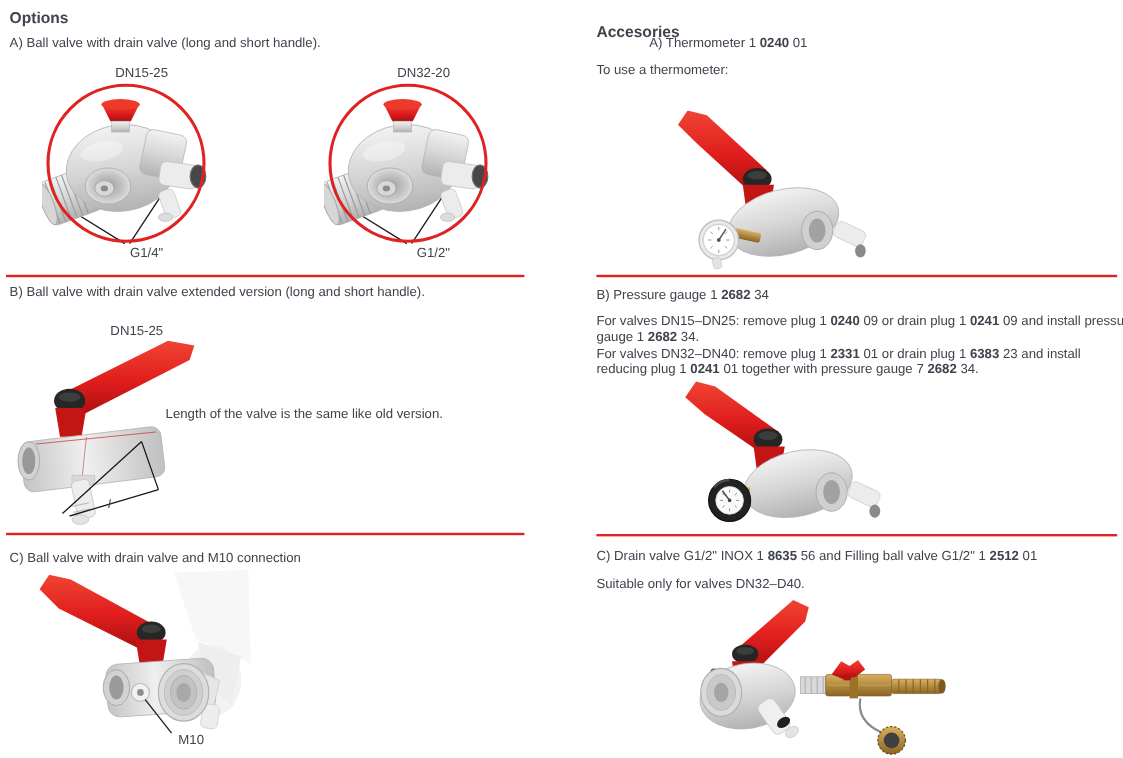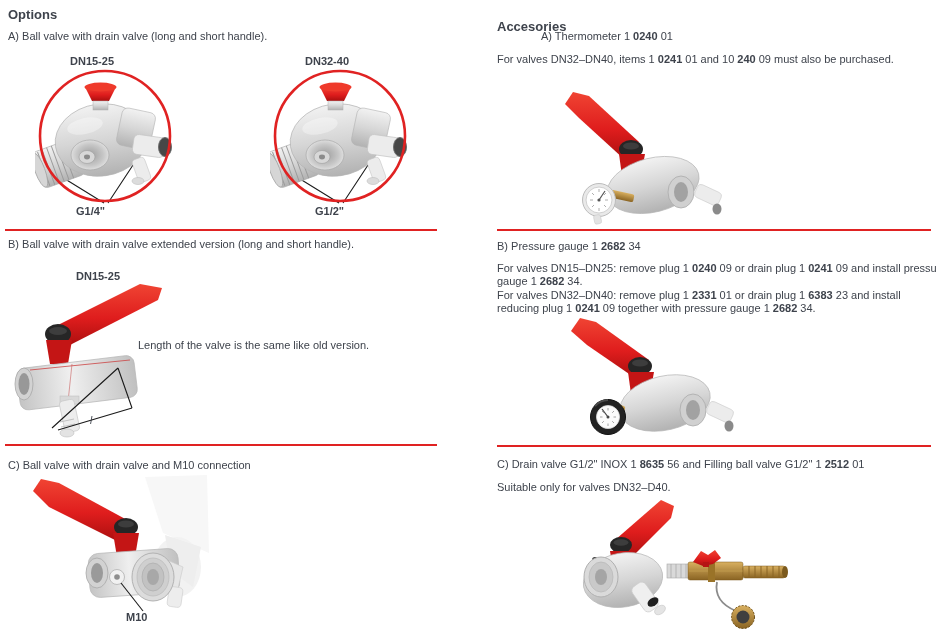--- a/index.html
+++ b/index.html
@@ -4,21 +4,21 @@
 <style>
   html,body{margin:0;padding:0;background:#ffffff;}
   .page{position:relative;width:936px;height:632px;background:#fff;overflow:hidden;
         font-family:"Liberation Sans",sans-serif;color:#3e434c;}
   .abs{position:absolute;}
   .sec-title{font-size:13px;font-weight:700;}
   .heading{font-size:11px;line-height:13px;white-space:nowrap;}
   .txt{font-size:11px;line-height:13.4px;white-space:nowrap;}
   .b{font-weight:700;}
   .sep{height:2px;background:#e02222;}
-  .figlabel{font-size:11px;text-align:left;white-space:nowrap;font-weight:bold;}
+  .figlabel{font-size:11px;text-align:right;white-space:nowrap;}
   .dim{font-size:10px;font-style:italic;}
   svg{display:block;}
 </style>
 </head>
 <body>
 
 <div class="page">
 
   <svg width="0" height="0" style="position:absolute">
     <defs>
@@ -72,21 +72,21 @@
       <ellipse cx="103" cy="117" rx="6" ry="3.5" fill="#dcdcdc" stroke="#bdbdbd" stroke-width="0.6"></ellipse>
       <polygon points="50,23 81,23 74,37 57,37" fill="url(#gRed)"></polygon>
       <ellipse cx="65.5" cy="23" rx="16" ry="4.4" fill="#ef3a2b"></ellipse>
       <rect x="58" y="37" width="15" height="9" fill="url(#gMetal)" stroke="#b0b0b0" stroke-width="0.5"></rect>
       <ellipse cx="50" cy="62" rx="18" ry="8" fill="#ffffff" opacity="0.35" transform="rotate(-12 50 62)"></ellipse>
     </g>
     <circle cx="70" cy="72" r="65" fill="none" stroke="#e02222" stroke-width="2.6"></circle>
   </svg>
   <div class="abs figlabel" style="left:76px;top:205px;width:60px;">G1/4"</div>
 
-  <div class="abs figlabel" style="left:305px;top:55px;width:70px;">DN32-40</div>
+  <div class="abs figlabel" style="left:305px;top:55px;width:70px;">DN32-20</div>
   <svg class="abs" style="left:270px;top:64px;" width="145" height="146" viewBox="0 0 145 146">
     <path d="M22,110 L69,139 M100,98 L73,139" stroke="#1c1c1c" stroke-width="1.1" fill="none"></path>
     <g>
       <g transform="rotate(-20 25 100)">
         <rect x="2" y="80" width="44" height="38" rx="5" fill="url(#gMetal)" stroke="#ababab" stroke-width="0.6"></rect>
         <path d="M8,81 V117 M13,80 V118 M18,80 V118 M23,80 V118 M28,80 V118 M33,80 V118" stroke="#9b9b9b" stroke-width="1"></path>
         <ellipse cx="4" cy="99" rx="5" ry="18" fill="#d6d6d6" stroke="#a6a6a6" stroke-width="0.8"></ellipse>
       </g>
       <ellipse cx="66" cy="76" rx="46" ry="36" fill="url(#gMetal)" stroke="#b3b3b3" stroke-width="0.7" transform="rotate(-8 66 76)"></ellipse>
       <ellipse cx="55" cy="91" rx="19" ry="15" fill="url(#gBore)" stroke="#a9a9a9" stroke-width="0.7"></ellipse>
@@ -155,21 +155,21 @@
       <circle cx="92" cy="102" r="7.5" fill="#f1f1f1" stroke="#bdbdbd" stroke-width="1"></circle>
       <circle cx="92" cy="102" r="2.8" fill="#8e8e8e"></circle>
     </g>
     <path d="M96,108 L118,136" stroke="#1c1c1c" stroke-width="1.1"></path>
   </svg>
   <div class="abs figlabel" style="left:126px;top:611px;width:44px;">M10</div>
 
   <div class="abs sec-title" style="left:497px;top:19px;">Accesories</div>
   <div class="abs heading" style="left:497px;top:30px;margin-left:44px;"><span>A) Thermometer 1 </span><span class="b">0240</span><span> 01</span></div>
   <div class="abs" style="left:497px;top:53px;">
-    <div class="txt"><span>For valves DN32–DN40, items 1 </span><span class="b">0241</span><span> 01 and 10 </span><span class="b">240</span><span> 09 must also be purchased.</span></div>
+    <div class="txt"><span>To use a thermometer:</span></div>
   </div>
 
   <svg class="abs" style="left:565px;top:92px;" width="200" height="140" viewBox="0 0 200 140">
     <g>
       <polygon points="0,12 8,0 24,4 74,50 60,68 14,26" fill="url(#gRed)"></polygon>
       <ellipse cx="66" cy="57" rx="12" ry="9" fill="#262626"></ellipse>
       <ellipse cx="66" cy="54" rx="8" ry="3.6" fill="#3d3d3d"></ellipse>
       <polygon points="54,62 80,62 76,84 57,84" fill="#c41515"></polygon>
       <ellipse cx="88" cy="93" rx="47" ry="27" transform="rotate(-14 88 93)" fill="url(#gMetal)" stroke="#b5b5b5" stroke-width="0.7"></ellipse>
       <ellipse cx="116" cy="100" rx="13" ry="16" fill="#d0d0d0" stroke="#ababab" stroke-width="0.8"></ellipse>
@@ -187,21 +187,21 @@
       </g>
     </g>
   </svg>
 
   <div class="abs sep" style="left:497px;top:229px;width:434px;"></div>
   <div class="abs heading" style="left:497px;top:240px;"><span>B) Pressure gauge 1 </span><span class="b">2682</span><span> 34</span></div>
   <div class="abs" style="left:497px;top:262px;">
     <div class="txt"><span>For valves DN15–DN25: remove plug 1 </span><span class="b">0240</span><span> 09 or drain plug 1 </span><span class="b">0241</span><span> 09 and install pressure</span></div>
     <div class="txt"><span>gauge 1 </span><span class="b">2682</span><span> 34.</span></div>
     <div class="txt"><span>For valves DN32–DN40: remove plug 1 </span><span class="b">2331</span><span> 01 or drain plug 1 </span><span class="b">6383</span><span> 23 and install</span></div>
-    <div class="txt"><span>reducing plug 1 </span><span class="b">0241</span><span> 09 together with pressure gauge 1 </span><span class="b">2682</span><span> 34.</span></div>
+    <div class="txt"><span>reducing plug 1 </span><span class="b">0241</span><span> 01 together with pressure gauge 7 </span><span class="b">2682</span><span> 34.</span></div>
   </div>
 
   <svg class="abs" style="left:565px;top:315px;" width="215" height="130" viewBox="0 0 215 130">
     <g>
       <polygon points="6,16 15,3 31,7 84,45 70,63 22,30" fill="url(#gRed)"></polygon>
       <ellipse cx="75" cy="51" rx="12" ry="9" fill="#262626"></ellipse>
       <ellipse cx="75" cy="48" rx="8" ry="3.6" fill="#3d3d3d"></ellipse>
       <polygon points="63,57 89,57 85,79 66,79" fill="#c41515"></polygon>
       <ellipse cx="100" cy="88" rx="46" ry="27" transform="rotate(-13 100 88)" fill="url(#gMetal)" stroke="#b5b5b5" stroke-width="0.7"></ellipse>
       <ellipse cx="128" cy="95" rx="13" ry="16" fill="#d0d0d0" stroke="#ababab" stroke-width="0.8"></ellipse>

